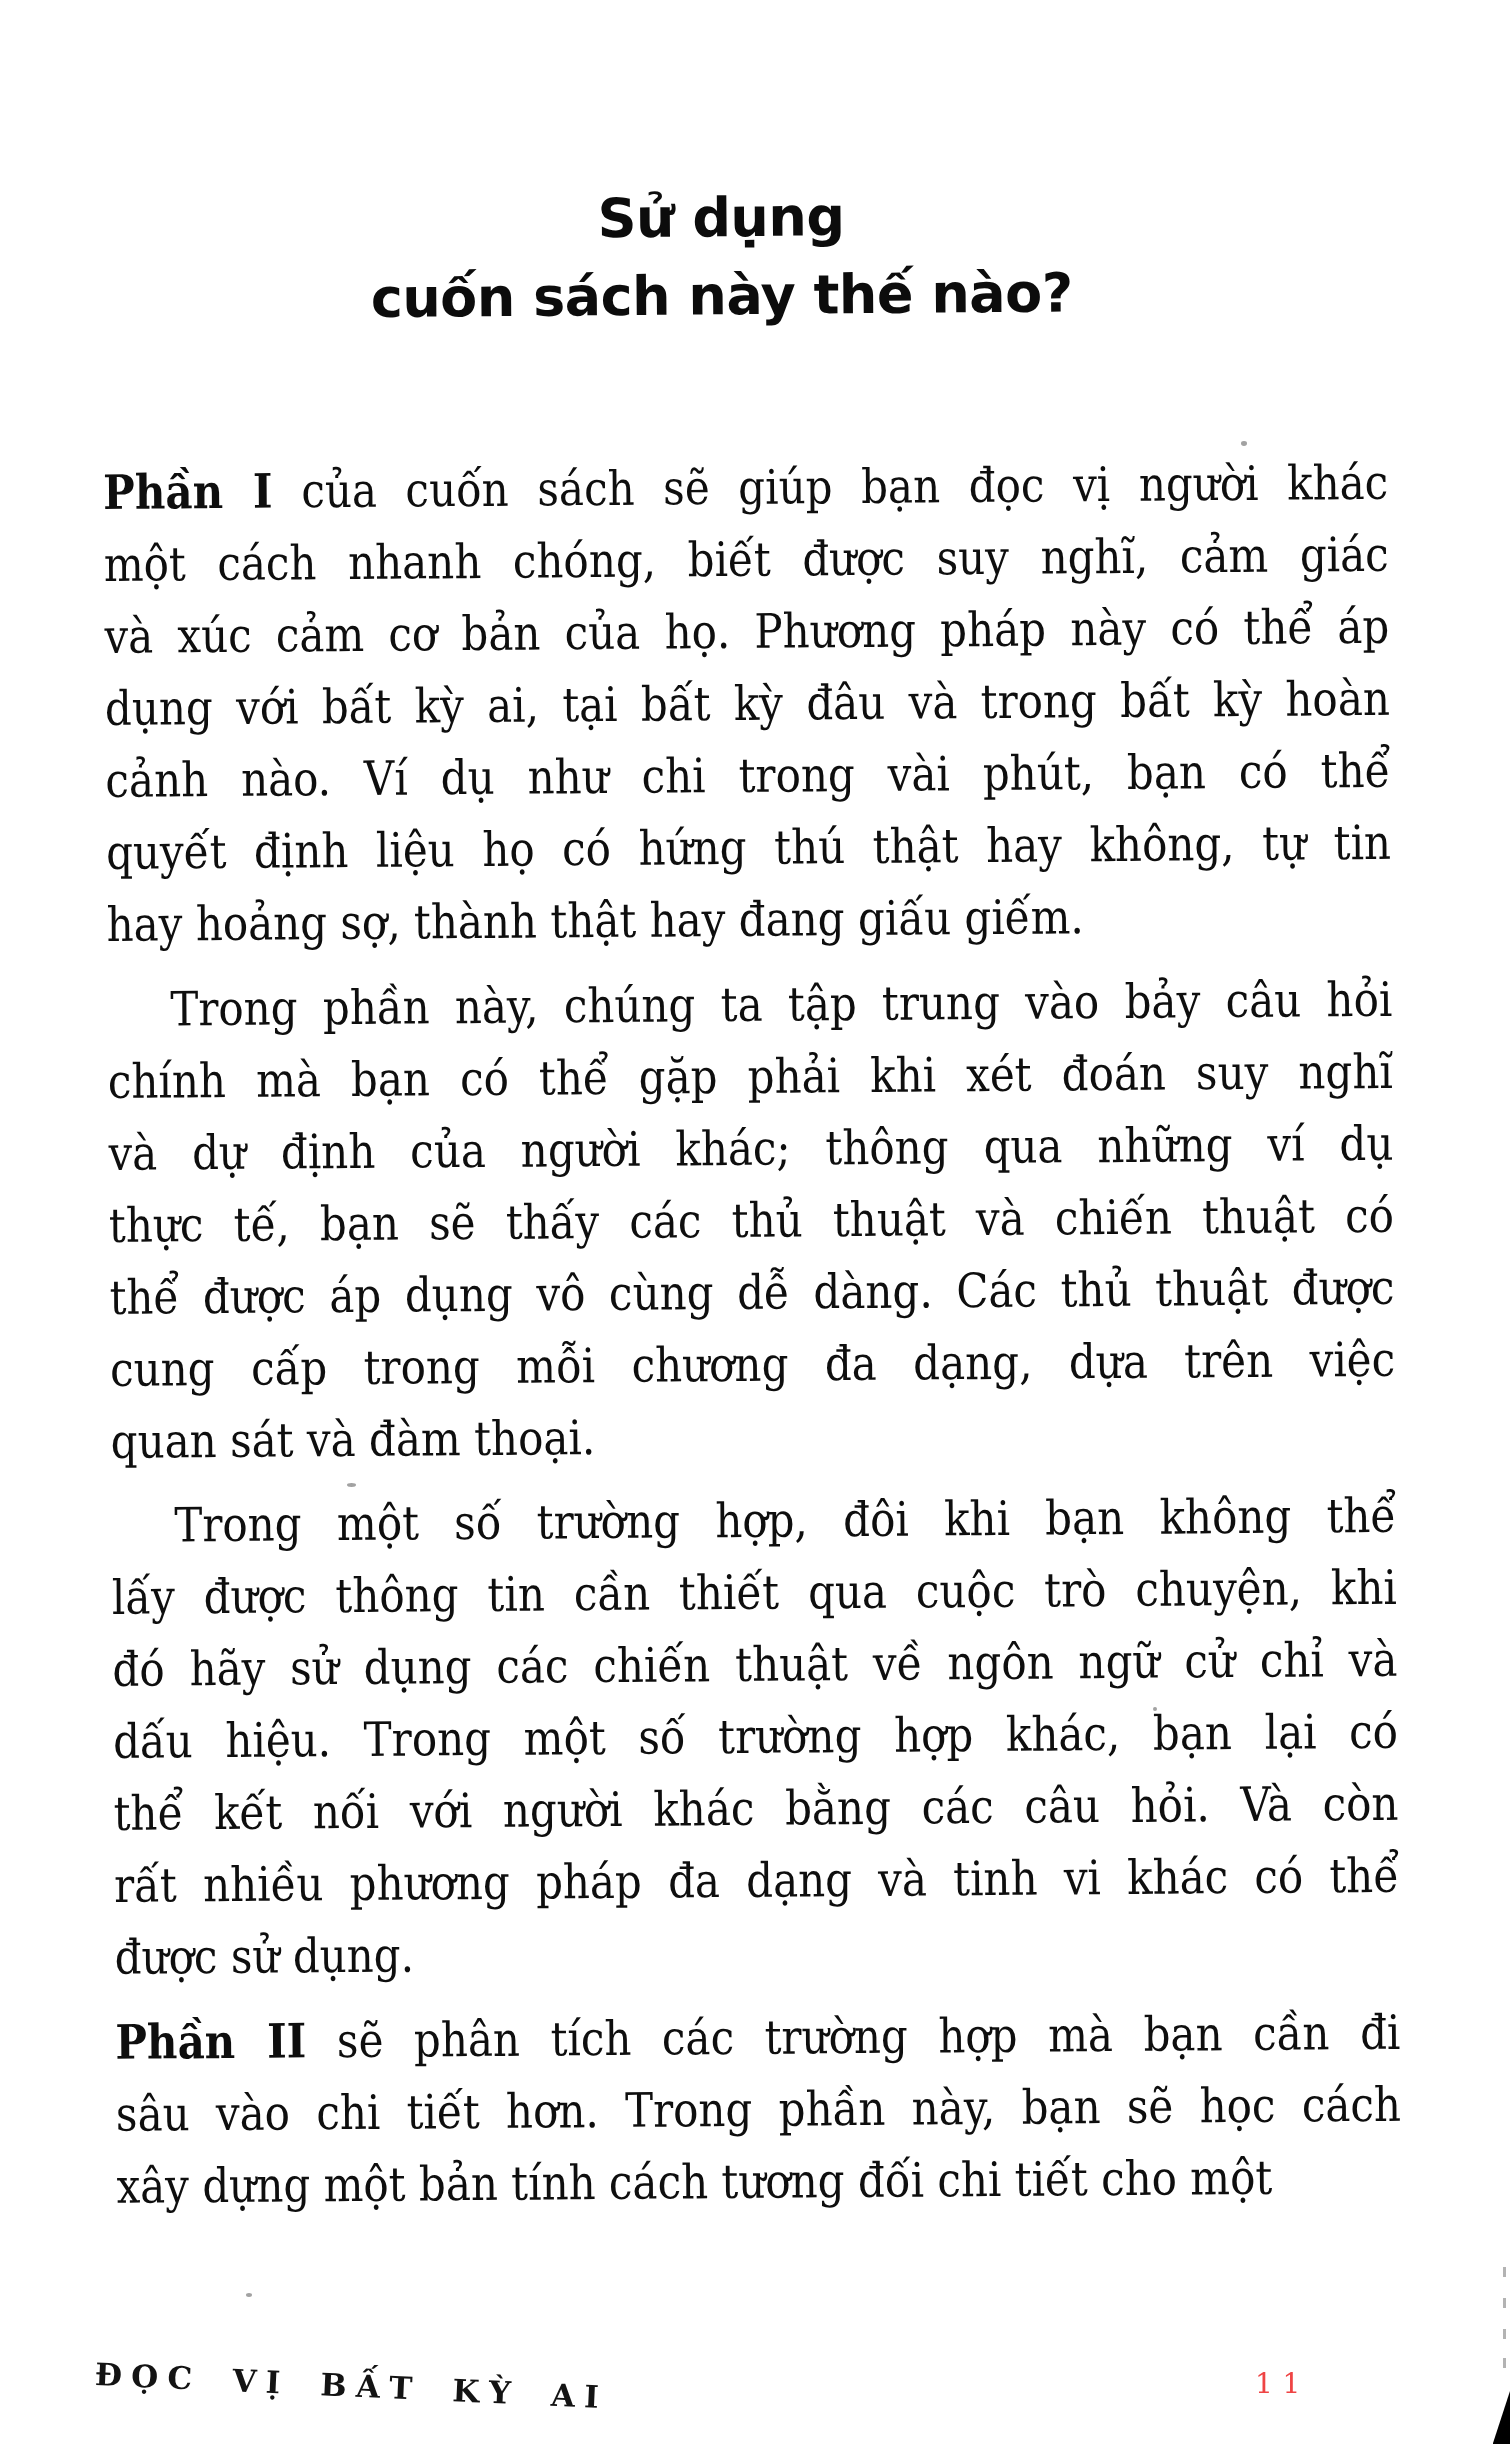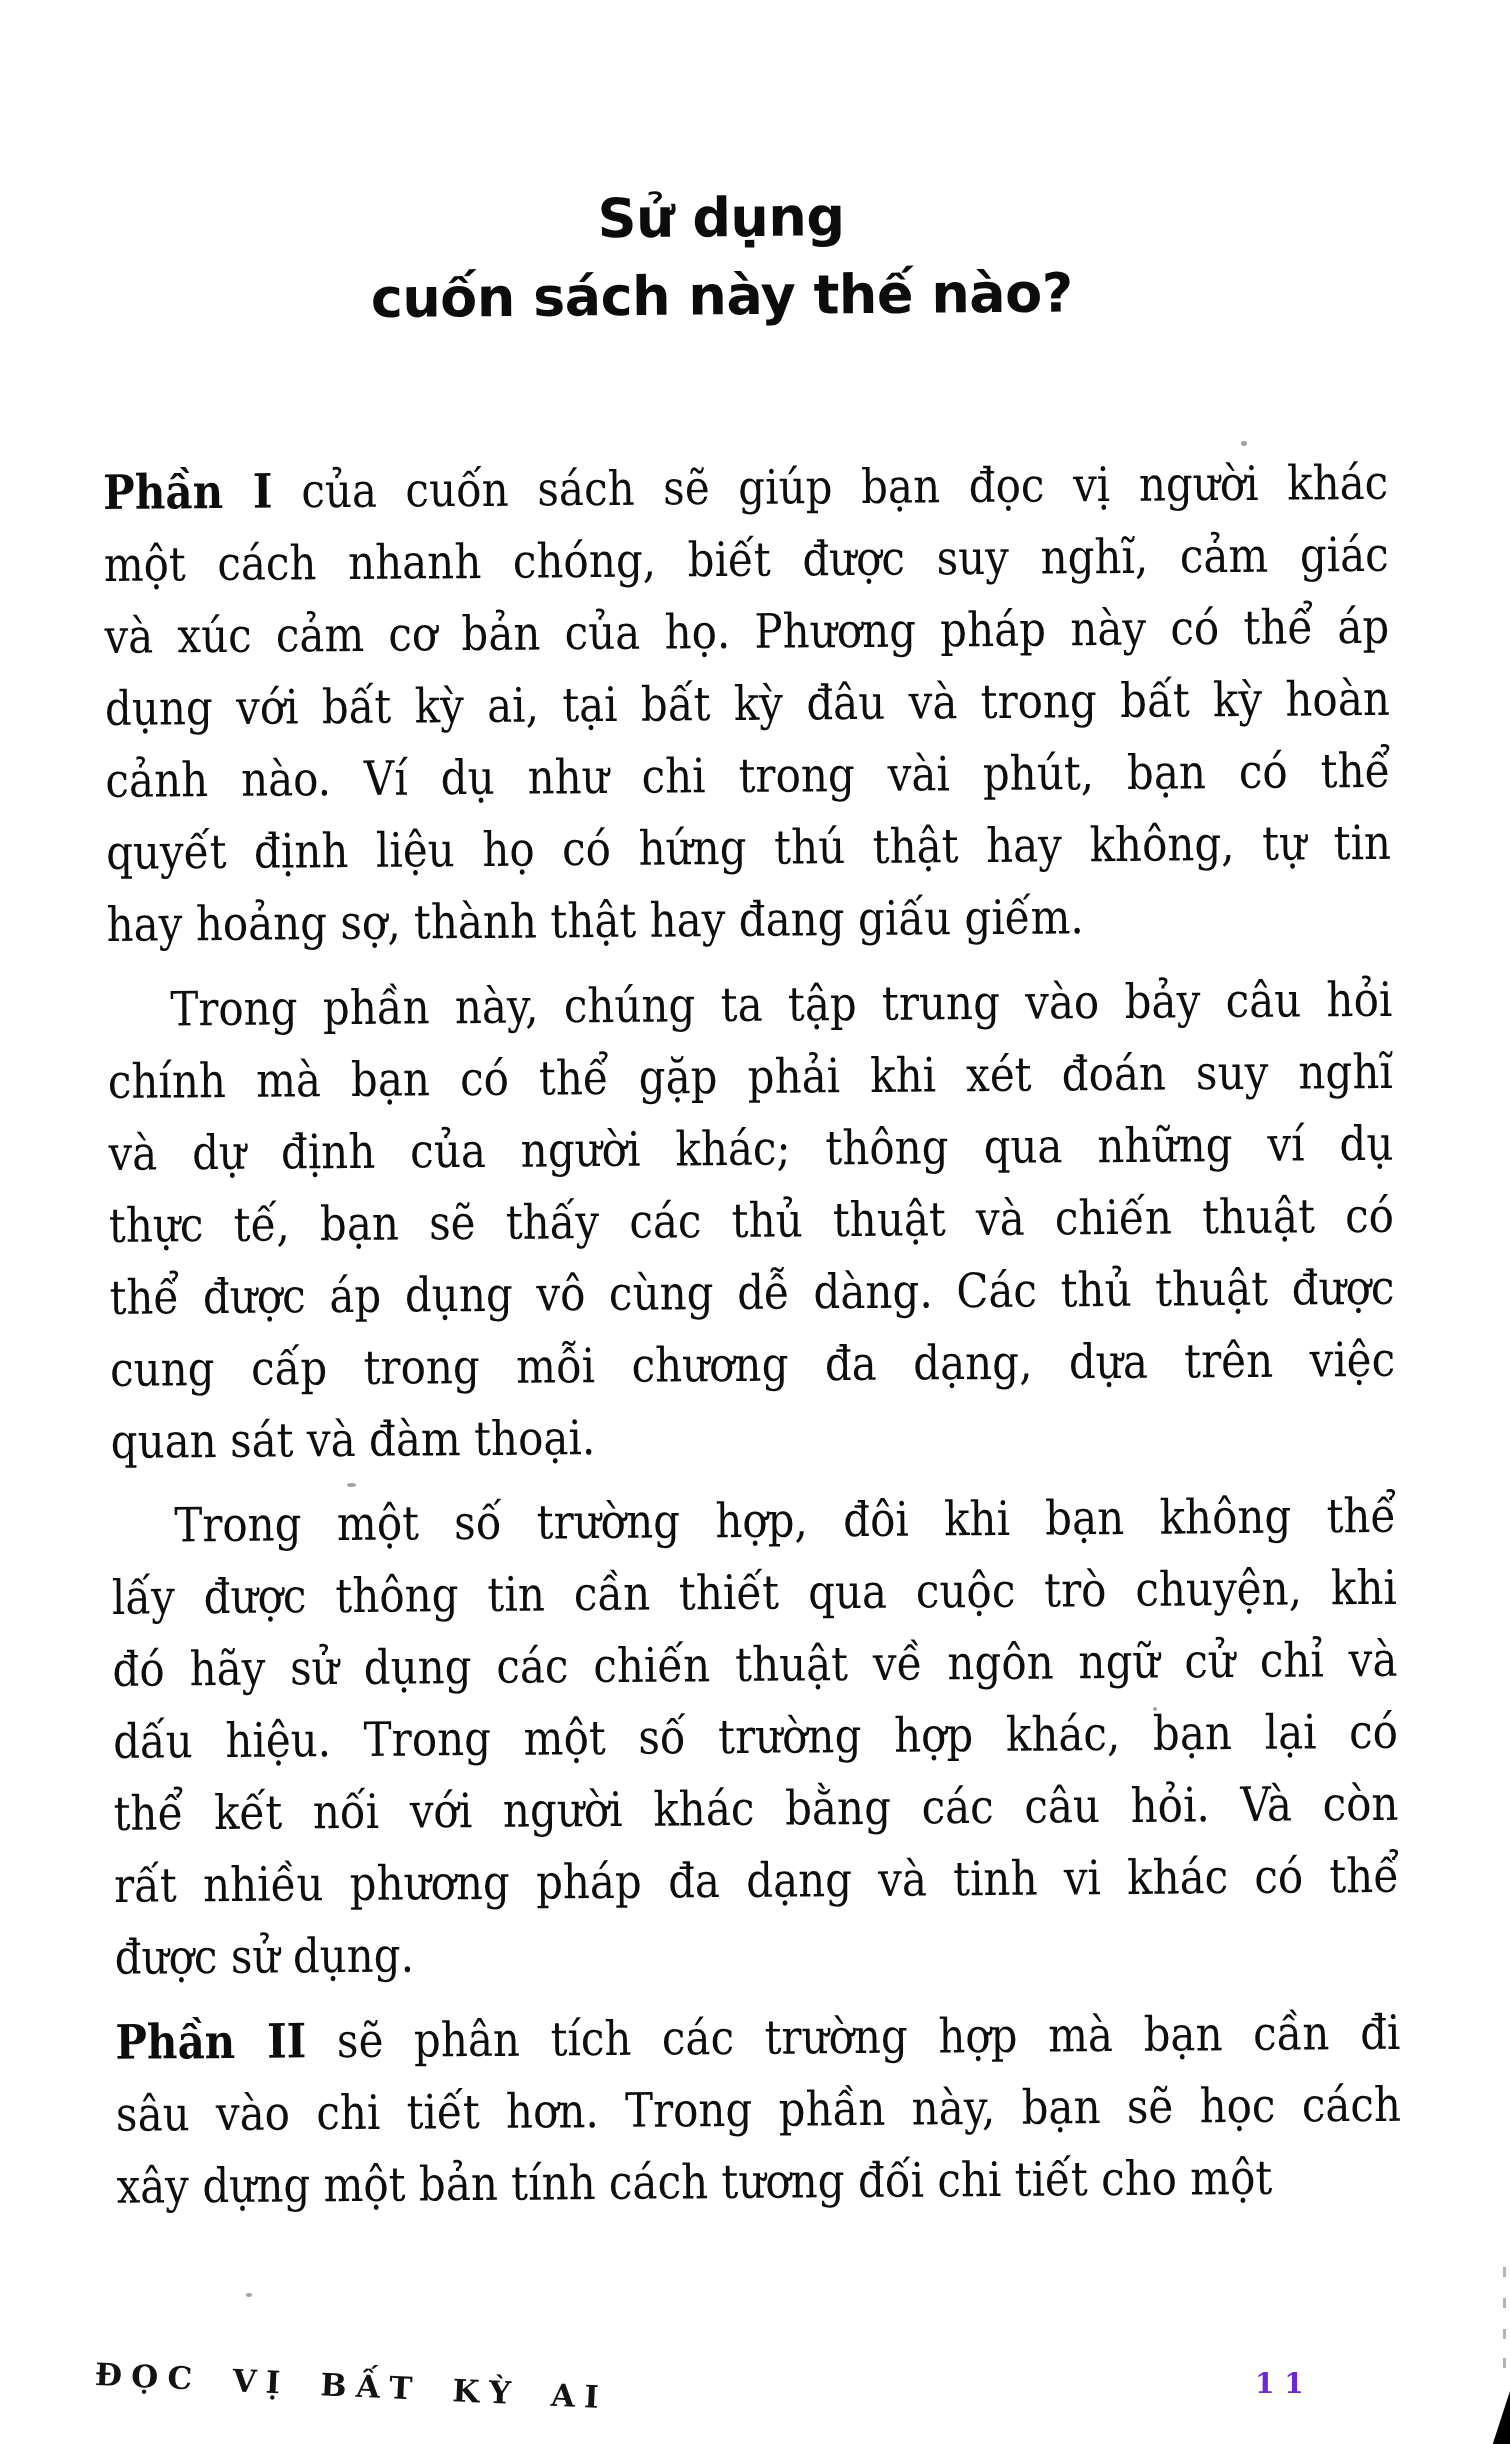--- a/index.html
+++ b/index.html
@@ -75,23 +75,23 @@
     transform: rotate(2.6deg);
     transform-origin: left center;
     color: #131313;
     white-space: nowrap;
   }
   .page-number {
     position: absolute;
     left: 1255px;
     top: 2367px;
     font-size: 28px;
-    font-weight: bold;
+    font-weight: normal;
     letter-spacing: 0.35em;
-    color: #6d28d9;
+    color: #ef4444;
   }
   
   .speck {
     position: absolute;
     background: #555;
     border-radius: 50%;
     opacity: 0.55;
   }
   .edge-mark {
     position: absolute;

